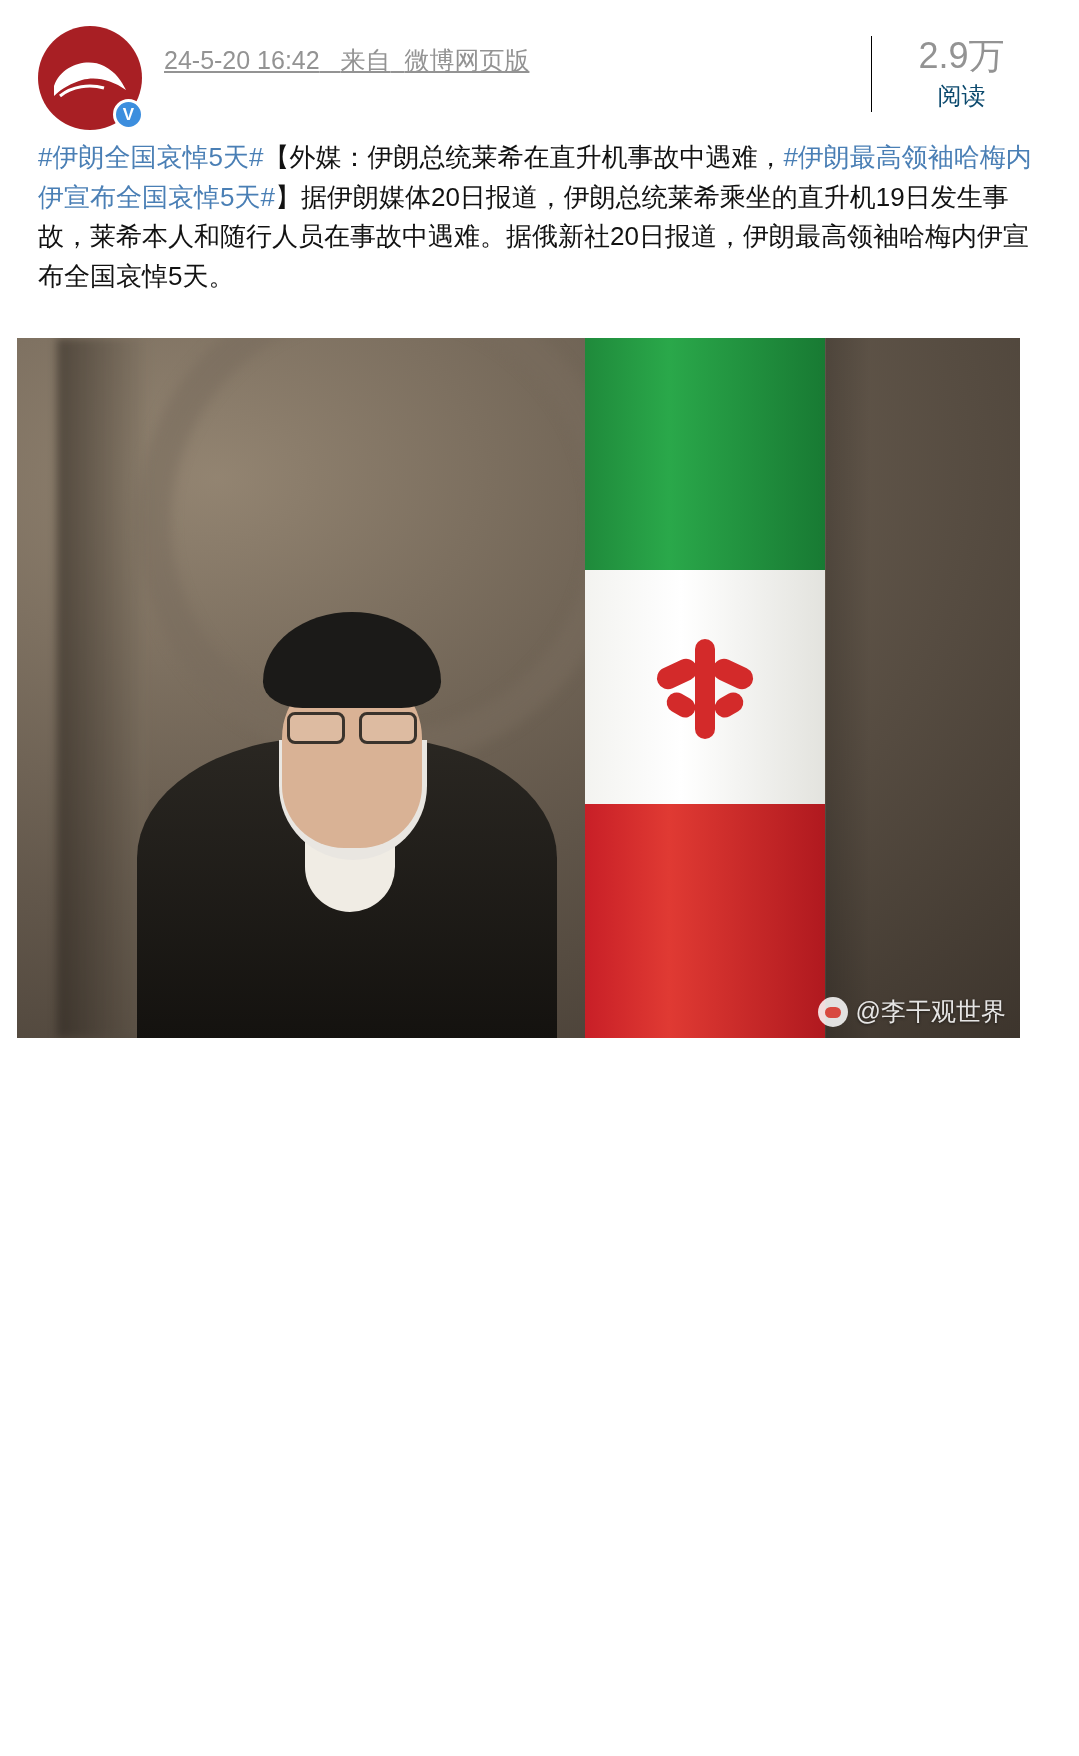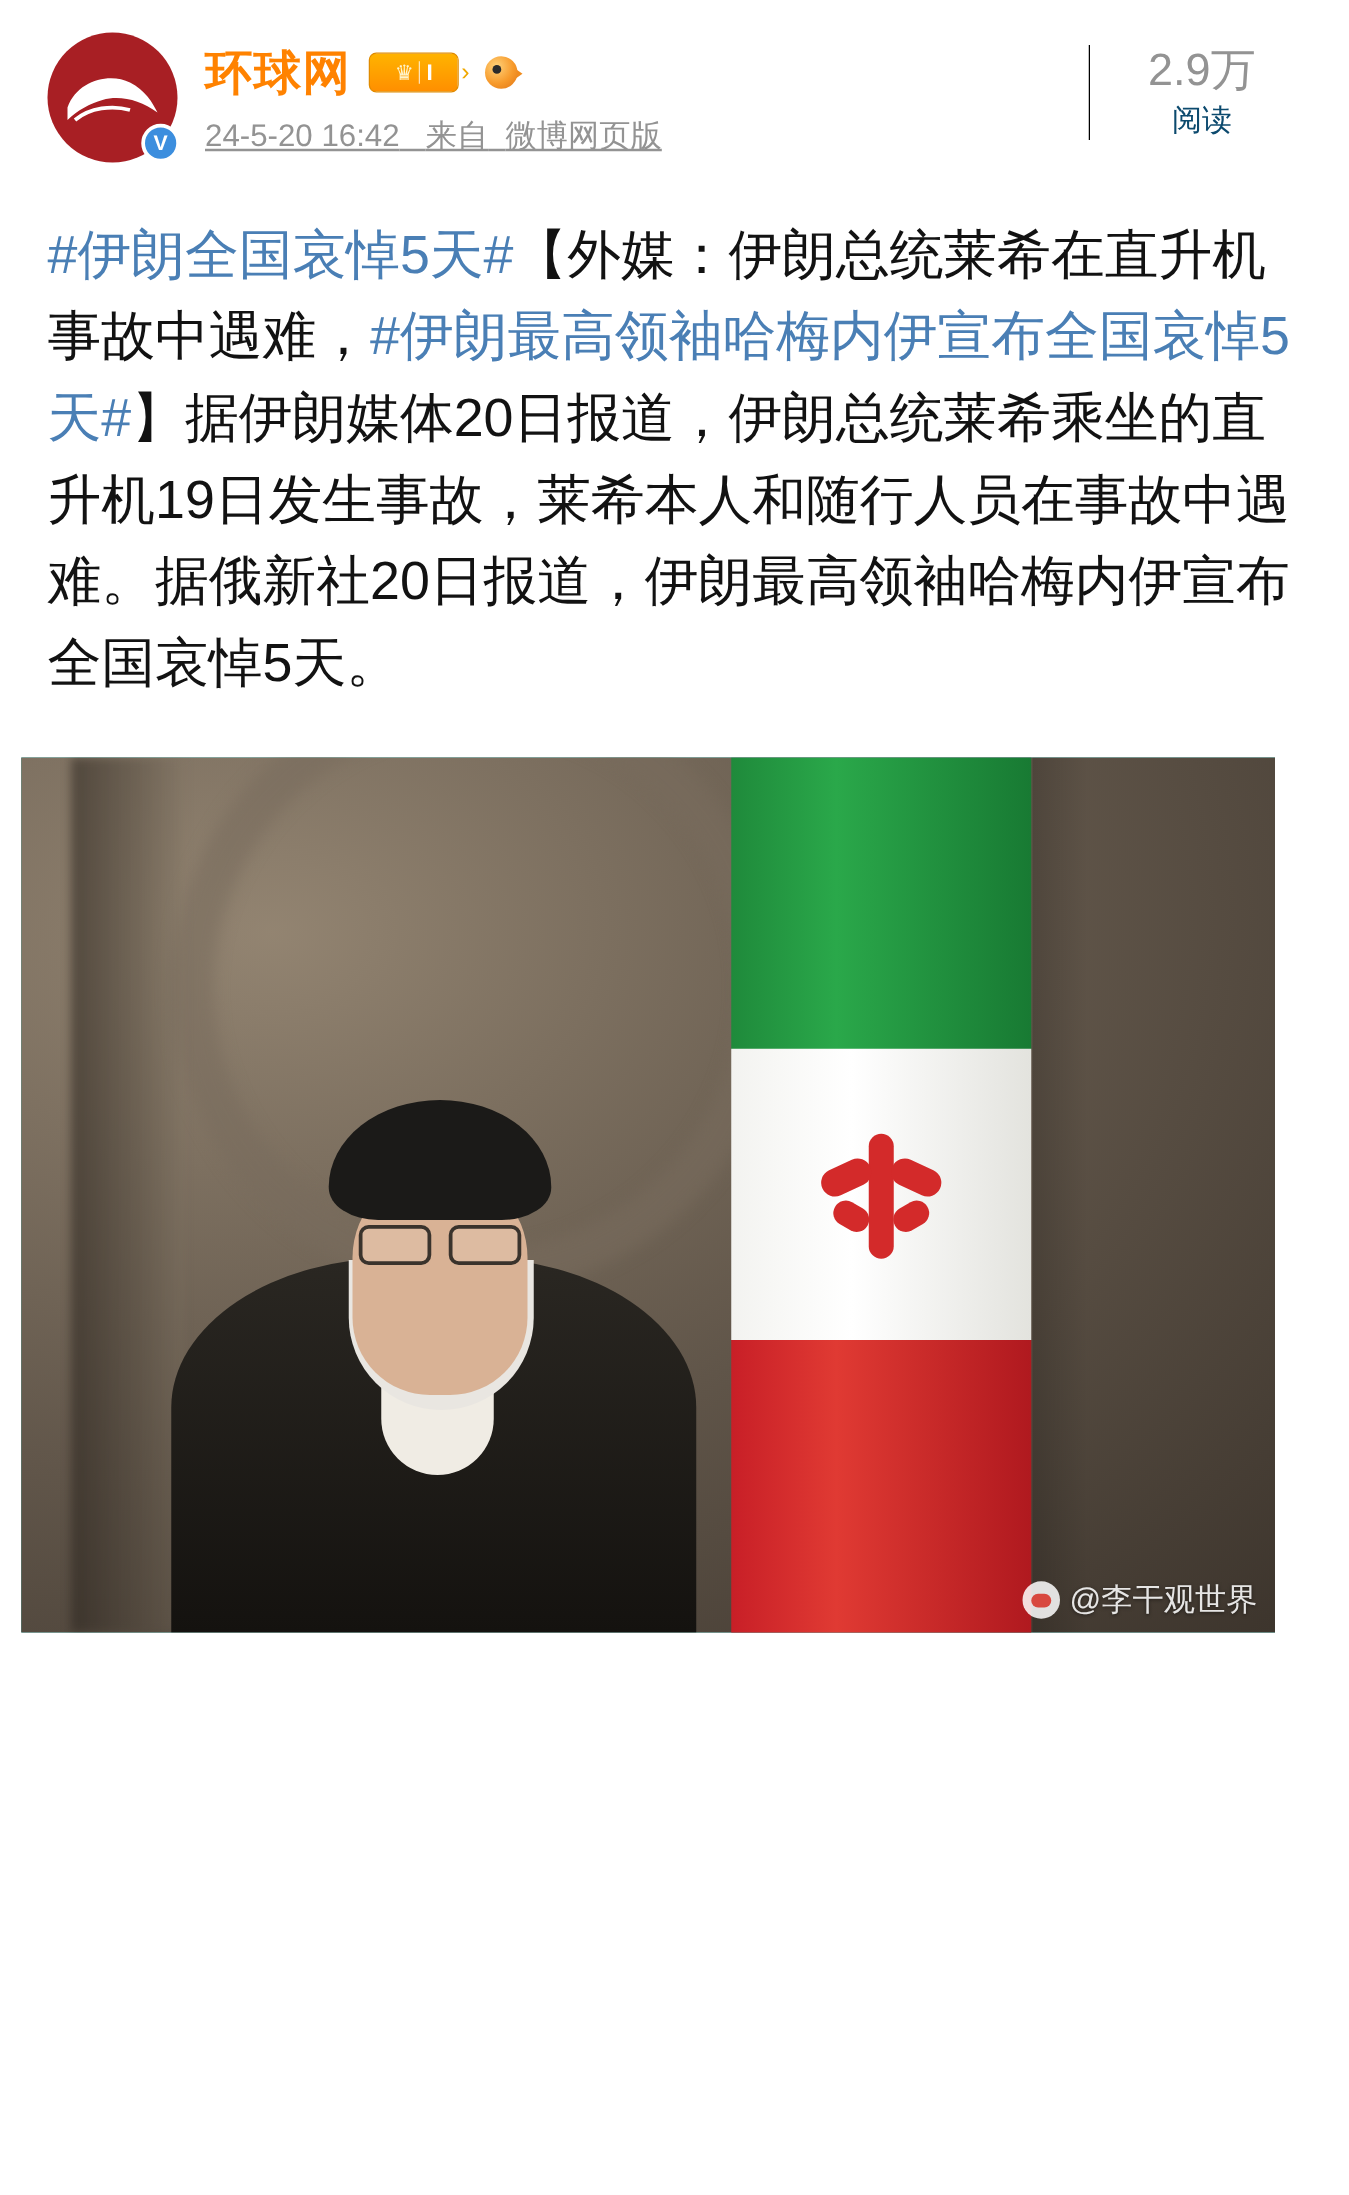--- a/index.html
+++ b/index.html
@@ -173,41 +173,40 @@
     color: #939393;
     line-height: 1.1;
   }
   .read-label {
     font-size: 24px;
     color: #0c4a6e;
     margin-top: 4px;
   }
   
   .content {
-    margin-top: 34px;
-    font-size: 43px;
+    font-size: 26px;
     line-height: 1.52;
     color: #121212;
     letter-spacing: 0px;
   }
   .content p { margin: 0; }
   .content p + p { margin-top: 42px; }
   .topic {
     color: #4a7fb5;
     cursor: pointer;
   }
   
   .media {
     margin-top: 42px;
     width: 1003px;
     height: 700px;
     margin-left: 17px;
     position: relative;
     overflow: hidden;
-    background: #0f766e;
+    background: #c2410c;
   }
   .media .bg {
     position: absolute;
     inset: 0;
     background:
       radial-gradient(ellipse at 20% 20%, rgba(150,135,115,.85) 0%, rgba(95,84,72,.9) 55%, rgba(60,52,44,.95) 100%),
       linear-gradient(120deg, #8d8073 0%, #6d6255 45%, #4b433a 100%);
     filter: blur(0.5px);
   }
   .media .arch {
@@ -367,33 +366,20 @@
           <path d="M2 30 C10 8, 36 2, 52 10 C64 16, 70 26, 74 34 C60 24, 44 20, 30 24 C20 27, 10 32, 2 40 Z" fill="#ffffff"></path>
           <path d="M8 40 C20 30, 38 28, 52 32" stroke="#ffffff" stroke-width="3" fill="none"></path>
         </svg>
       </div>
       <div class="verified blue">
         <span>V</span>
       </div>
     </div>
 
     <div class="head-info">
-      <div class="name-row">
-        <span class="nickname">环球网</span>
-        <span class="badge-vip">
-          <span class="crown">♛</span>
-          <span class="lvl">I</span>
-        </span>
-        <span class="badge-chevron">›</span>
-        <span class="badge-fish">
-          <span class="tail"></span>
-          <span class="body"></span>
-          <span class="eye"></span>
-        </span>
-      </div>
       <div class="meta-row">
         <span>24-5-20 16:42</span>
         &nbsp;&nbsp;<span>来自</span>
         &nbsp;<span class="src">微博网页版</span>
       </div>
     </div>
 
     <div class="read-box">
       <div class="read-count">2.9万</div>
       <div class="read-label">阅读</div>

